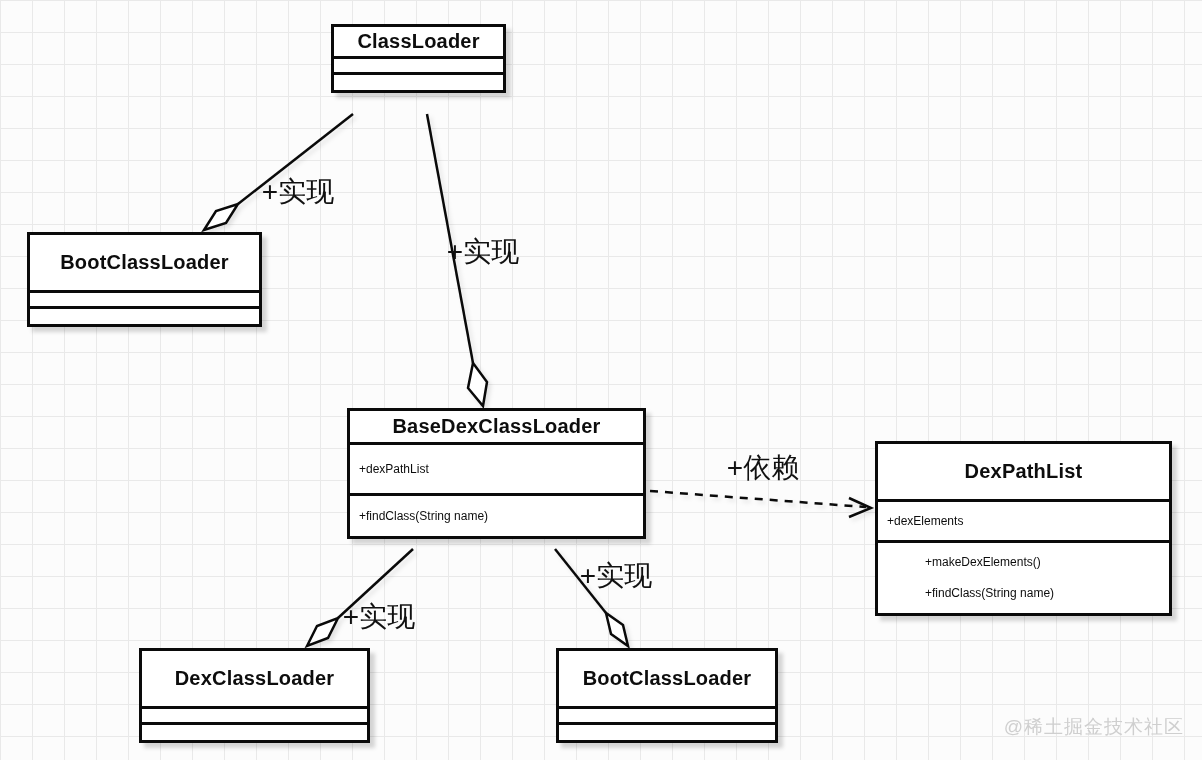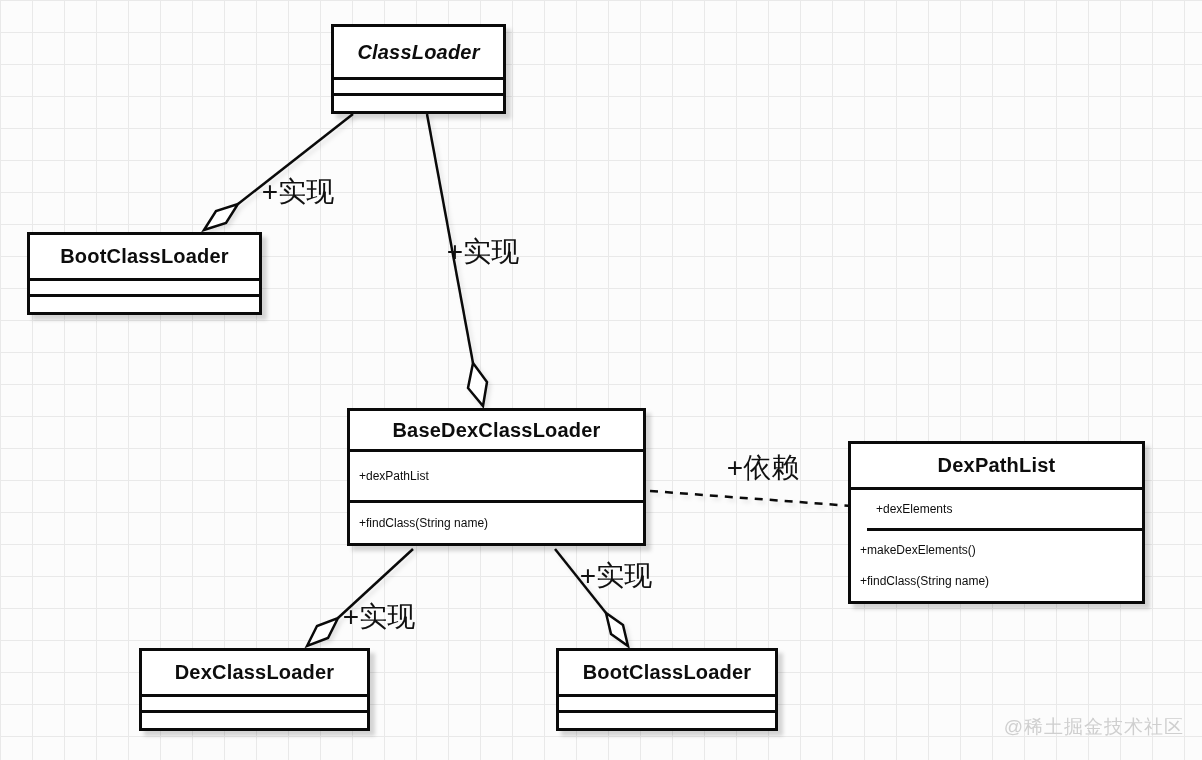--- a/index.html
+++ b/index.html
@@ -25,21 +25,21 @@
   .uml-box{
     position:absolute;
     background:#fff;
     border:3px solid #0a0a0a;
     box-shadow:5px 5px 4px rgba(0,0,0,0.16);
   }
   .uml-title{
     display:flex; align-items:center; justify-content:center;
     font-weight:bold; font-size:20px;
     border-bottom:3px solid #0a0a0a;
-    height:46px;
+    height:58px;
     letter-spacing:0.2px;
   }
   .uml-empty{ height:15px; }
   .uml-empty.first{ border-bottom:3px solid #0a0a0a; height:16px; }
   .uml-members{
     font-size:12px; line-height:24px;
     padding:8px 9px;
   }
   .uml-members.divider{ border-bottom:3px solid #0a0a0a; }
   .edge-label{
@@ -90,47 +90,47 @@
     </g>
   </svg>
 
   <div class="edge-label" style="left:298px; top:192px;">+实现</div>
   <div class="edge-label" style="left:483px; top:252px;">+实现</div>
   <div class="edge-label" style="left:763px; top:468px;">+依赖</div>
   <div class="edge-label" style="left:379px; top:617px;">+实现</div>
   <div class="edge-label" style="left:616px; top:576px;">+实现</div>
 
   <div class="uml-box" style="left:331px; top:24px; width:175px;">
-    <div class="uml-title" style="height:53px;font-style:italic;">ClassLoader</div>
+    <div class="uml-title" style="height:32px;">ClassLoader</div>
     <div class="uml-empty first"></div>
     <div class="uml-empty"></div>
   </div>
 
   <div class="uml-box" style="left:27px; top:232px; width:235px;">
     <div class="uml-title">BootClassLoader</div>
     <div class="uml-empty first"></div>
     <div class="uml-empty"></div>
   </div>
 
   <div class="uml-box" style="left:347px; top:408px; width:299px;">
-    <div class="uml-title" style="height:41px;">BaseDexClassLoader</div>
+    <div class="uml-title" style="height:34px;">BaseDexClassLoader</div>
     <div class="uml-members divider" style="padding:12px 9px;">
       <div>+dexPathList</div>
     </div>
     <div class="uml-members">
       <div>+findClass(String name)</div>
     </div>
   </div>
 
-  <div class="uml-box" style="left:848px; top:441px; width:297px;">
+  <div class="uml-box" style="left:875px; top:441px; width:297px;">
     <div class="uml-title">DexPathList</div>
-    <div class="uml-members divider" style="padding:7px 9px;margin-left:16px;">
+    <div class="uml-members divider" style="padding:7px 9px;">
       <div>+dexElements</div>
     </div>
-    <div class="uml-members" style="padding:4px 9px; line-height:31px;">
+    <div class="uml-members" style="padding:4px 20px; line-height:31px;margin-left:27px;">
       <div>+makeDexElements()</div>
       <div>+findClass(String name)</div>
     </div>
   </div>
 
   <div class="uml-box" style="left:139px; top:648px; width:231px;">
     <div class="uml-title">DexClassLoader</div>
     <div class="uml-empty first"></div>
     <div class="uml-empty"></div>
   </div>

